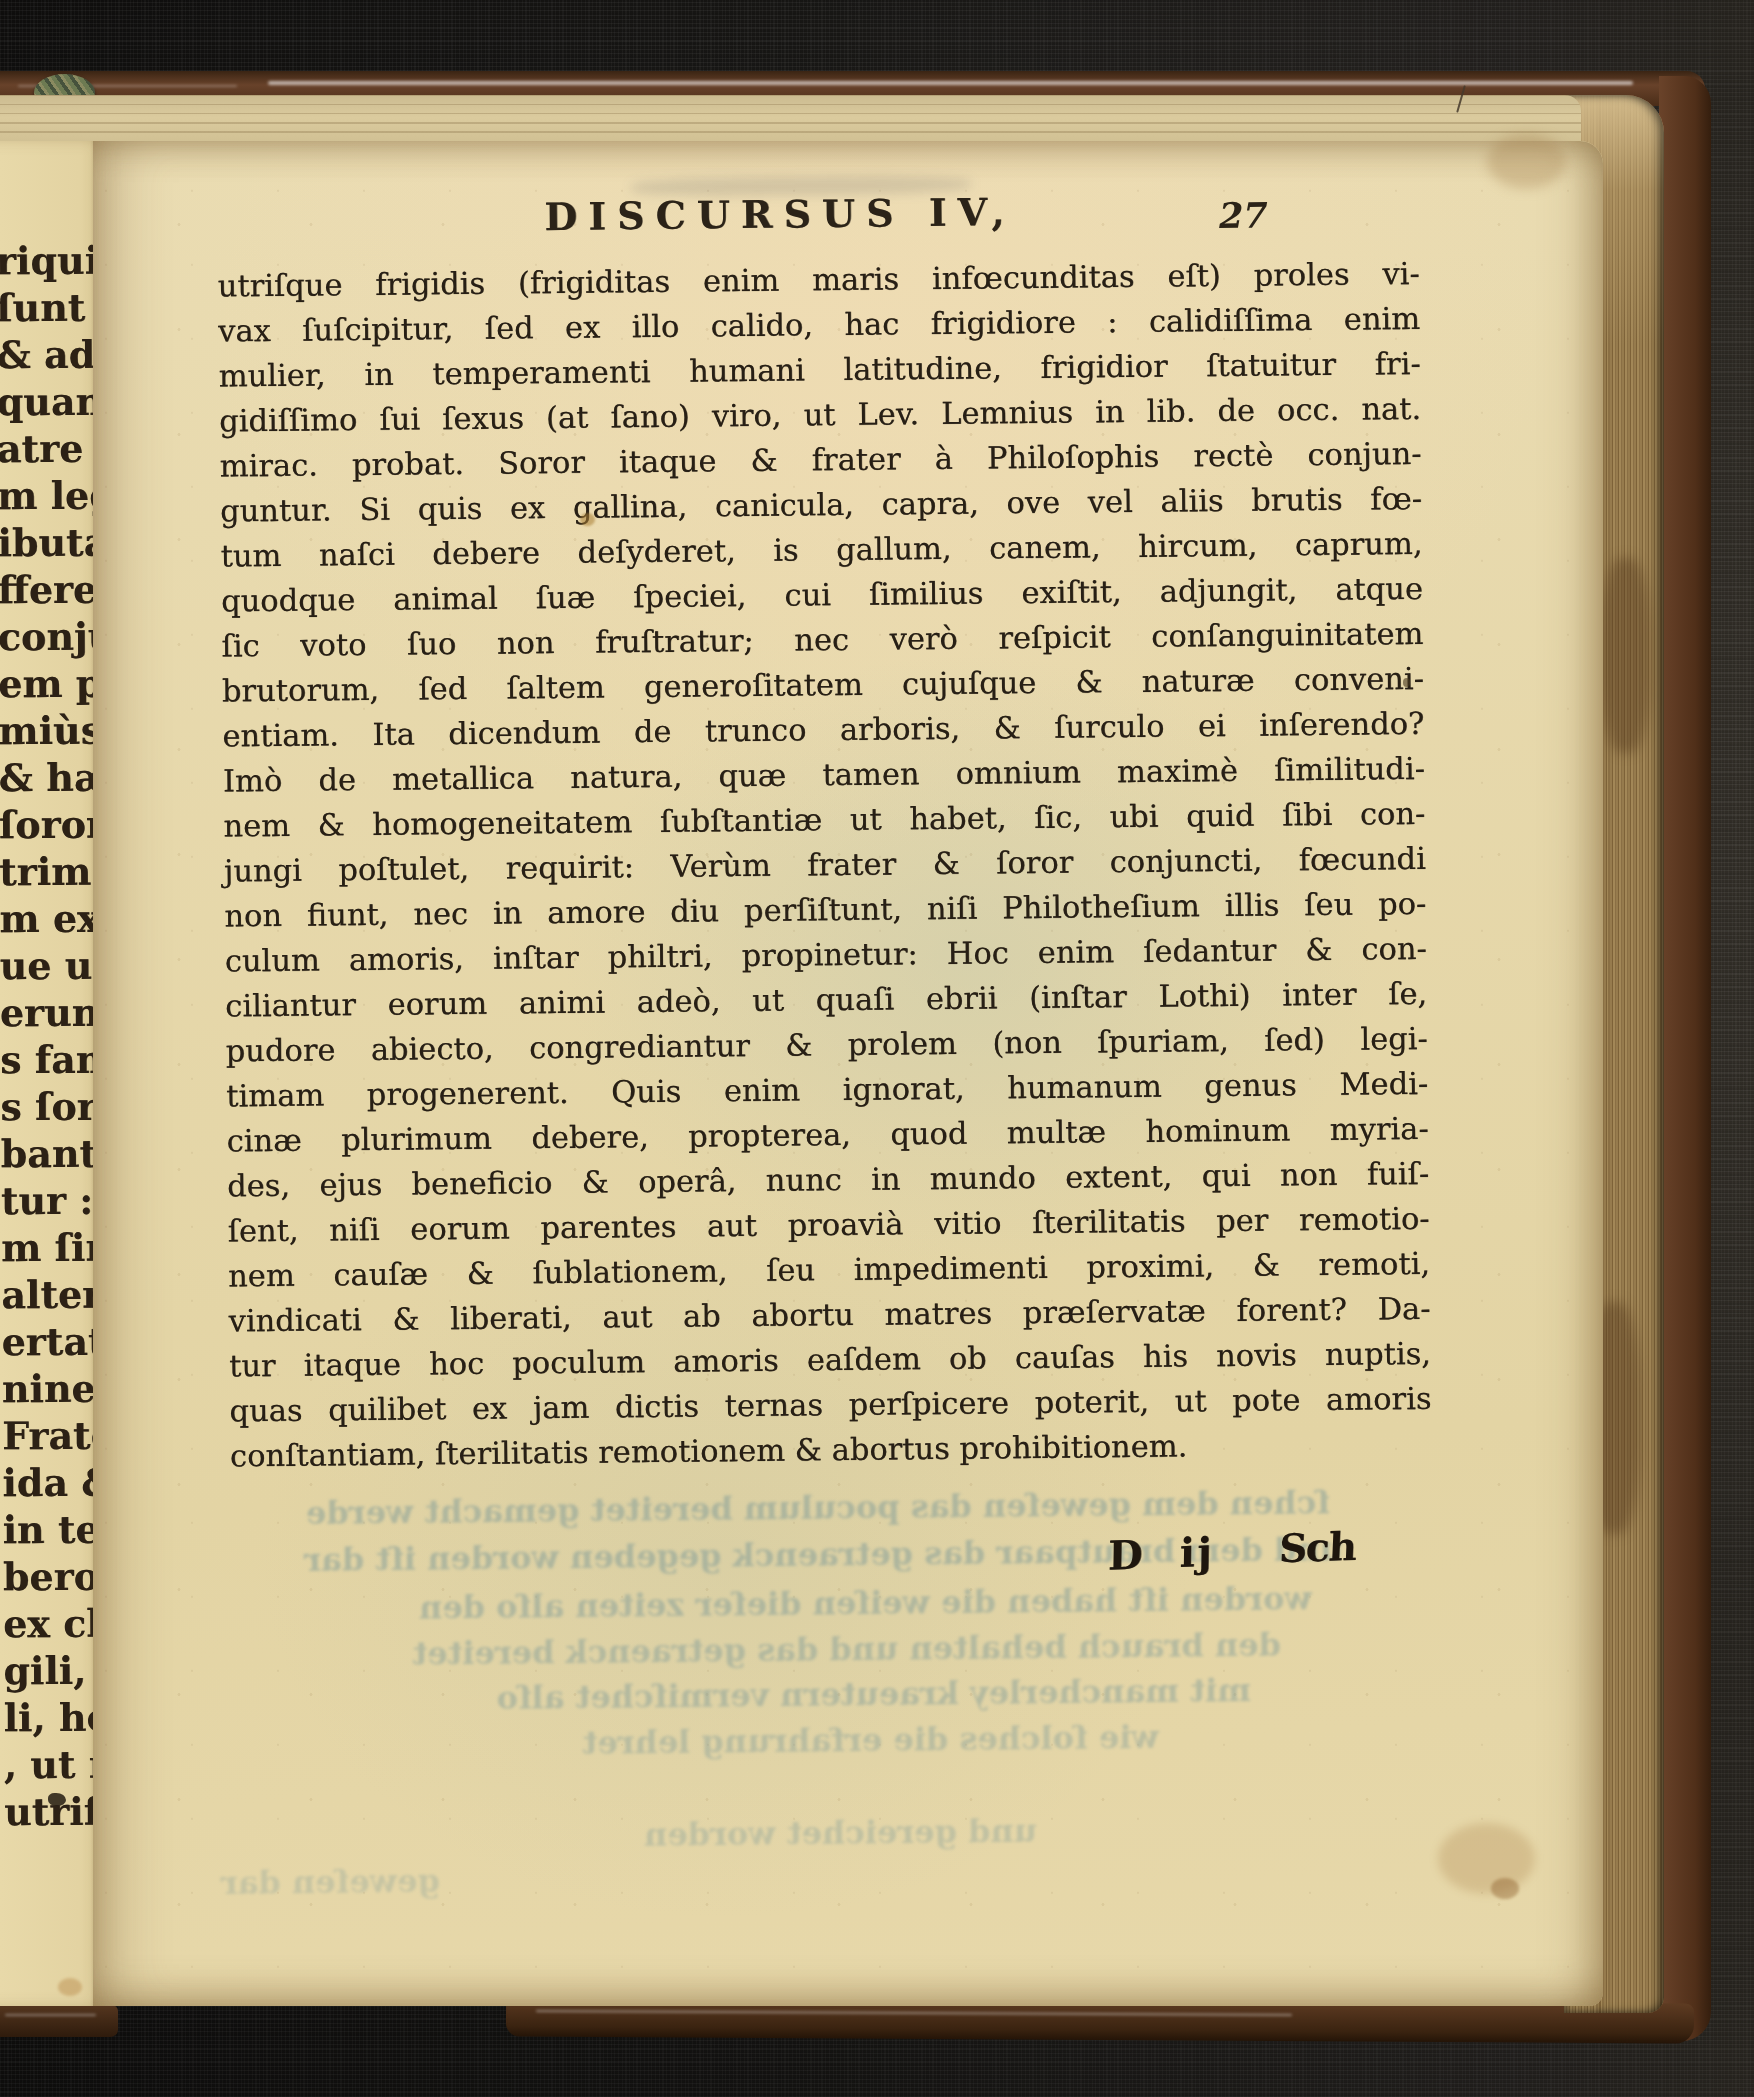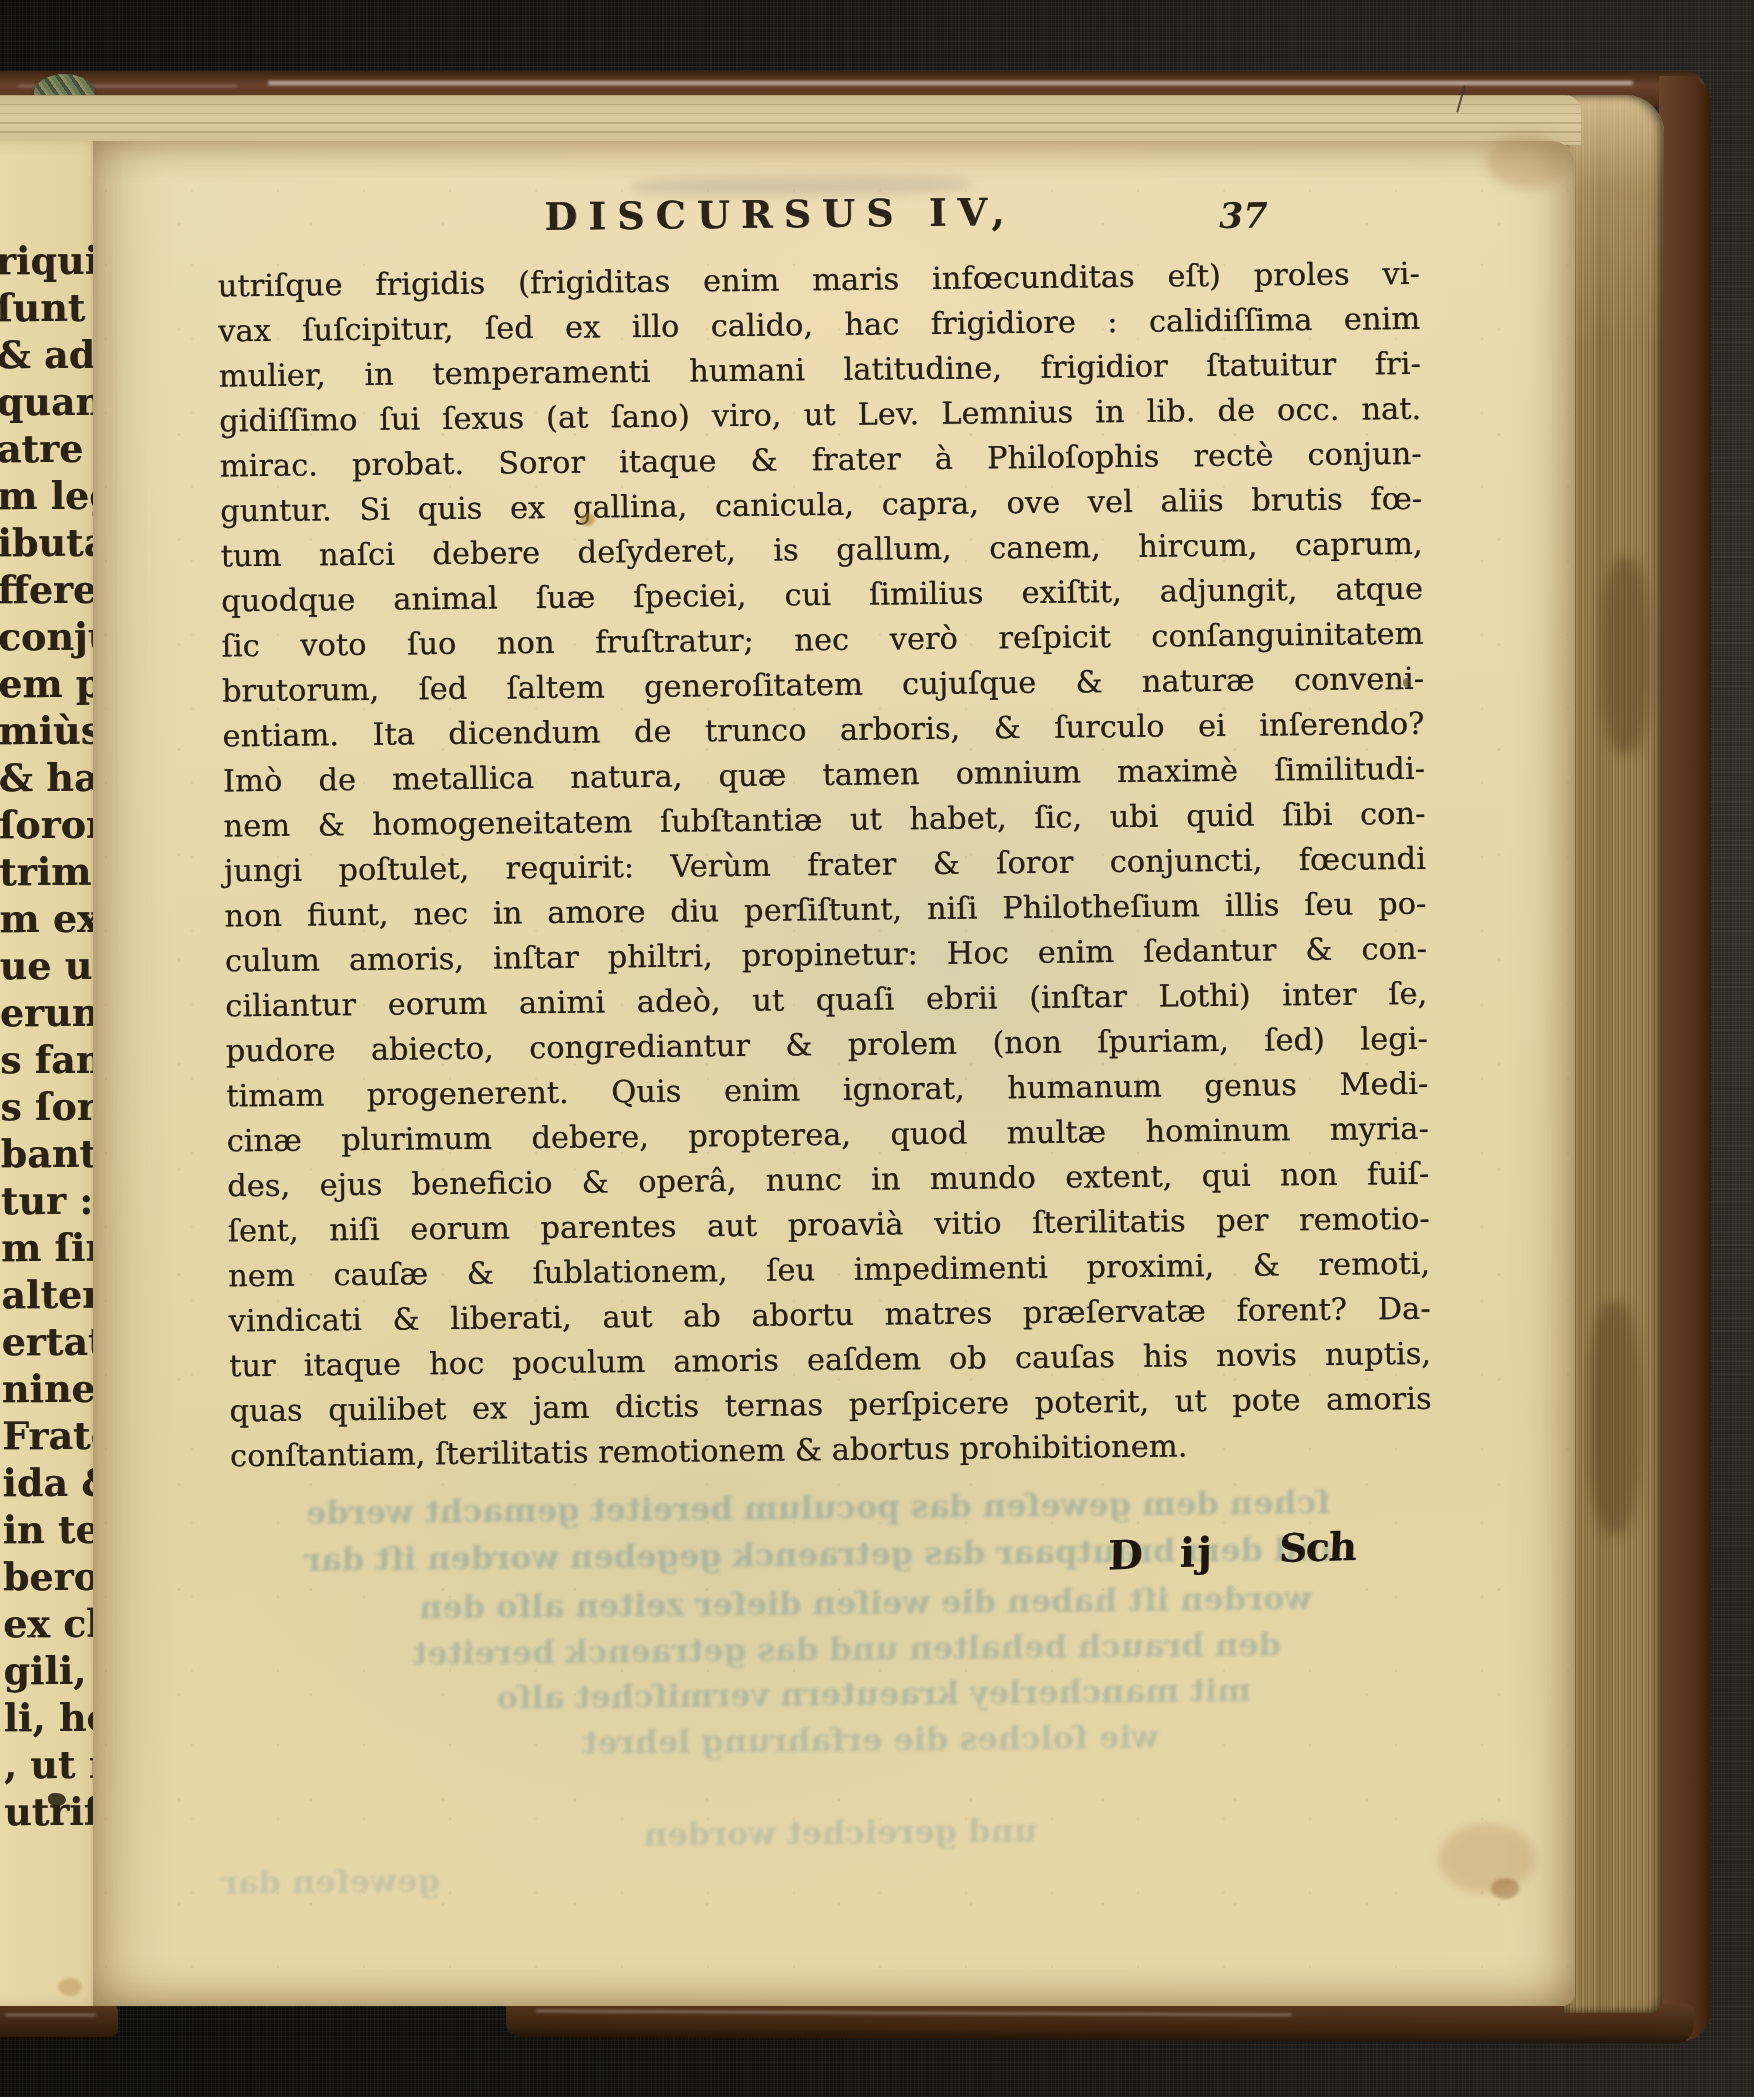--- a/index.html
+++ b/index.html
@@ -63,21 +63,21 @@
   #right-page{position:absolute;left:93px;top:141px;width:1482px;height:1865px;
     border-radius:0 23px 13.4px 0;
     background:
       radial-gradient(579px 439px at 58% 44%, rgba(172,190,174,.26), transparent 70%),
       radial-gradient(670px 518px at 42% 76%, rgba(170,182,158,.16), transparent 70%),
       radial-gradient(914px 701px at 52% 10%, rgba(244,221,182,.5), transparent 75%),
       linear-gradient(176deg,#eadcb2,#e3d4a4 70%,#e7d8aa);
     box-shadow:inset 0 17px 34px -13.4px rgba(120,90,45,.4),
       inset -30.5px 0 46px -18.3px rgba(125,95,50,.5),
       inset 0 -23px 40px -17px rgba(118,88,44,.42),
-      inset 43px 0 58px -27.4px rgba(110,80,40,.38);}
+      inset 43px 0 58px -27.4px rgba(110,80,40,.38);padding-left:28px;}
   #right-page .grain{position:absolute;inset:0;opacity:.75;border-radius:inherit;
     background-image:
       radial-gradient(circle, rgba(140,110,60,.16) 0 1.2px, transparent 1.8px),
       radial-gradient(circle, rgba(120,90,50,.12) 0 0.9px, transparent 1.5px);
     background-size:132px 105px, 86px 74px;background-position:20px 31px, 56px 12.8px;}
   
   #ghost{position:absolute;inset:0;overflow:hidden;border-radius:inherit;}
   .ghost-line{position:absolute;font-size:32px;font-weight:700;color:#7e9a97;
     white-space:nowrap;filter:blur(1.8px);transform:scaleX(-1) rotate(.6deg);opacity:.5;}
   
@@ -190,21 +190,21 @@
         <div class="ghost-line" style="left: 457px; top: 1580px; width: 609px; opacity: 0.4;">wie ſolches die erfahrung lehret</div>
         <div class="ghost-line" style="left: 487px; top: 1673px; width: 457px; opacity: 0.35;">und gereichet worden</div>
         <div class="ghost-line last" style="left: 91px; top: 1722px; width: 256px; opacity: 0.3;">geweſen dar</div>
       </div>
 
     <div id="page-content">
       <div id="hdr-row">
         <div id="hdr-smudge"></div>
         <div id="hdr-title">DISCURSUS IV,</div>
       </div>
-      <div id="page-num">37</div>
+      <div id="page-num">27</div>
 
       <div id="body-block">
           <div class="body-line">utriſque frigidis (frigiditas enim maris infœcunditas eſt) proles vi-</div>
           <div class="body-line">vax ſuſcipitur, ſed ex illo calido, hac frigidiore : calidiſſima enim</div>
           <div class="body-line">mulier, in temperamenti humani latitudine, frigidior ſtatuitur fri-</div>
           <div class="body-line">gidiſſimo ſui ſexus (at ſano) viro, ut Lev. Lemnius in lib. de occ. nat.</div>
           <div class="body-line">mirac. probat.  Soror itaque &amp; frater à Philoſophis rectè conjun-</div>
           <div class="body-line">guntur. Si quis ex gallina, canicula, capra, ove vel aliis brutis fœ-</div>
           <div class="body-line">tum naſci debere deſyderet, is gallum, canem, hircum, caprum,</div>
           <div class="body-line">quodque animal ſuæ ſpeciei, cui ſimilius exiſtit, adjungit, atque</div>

